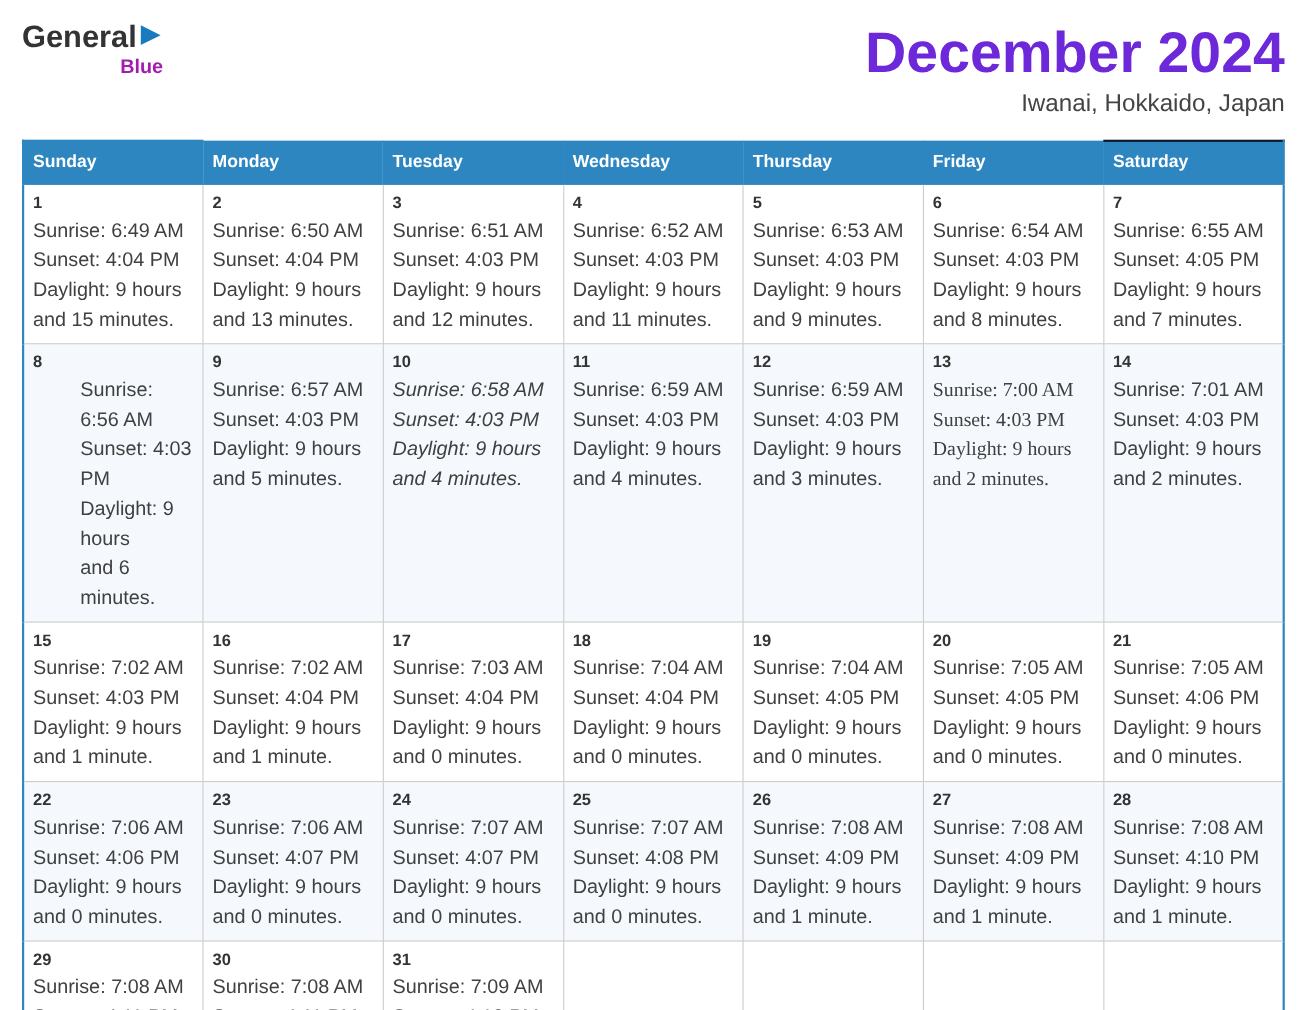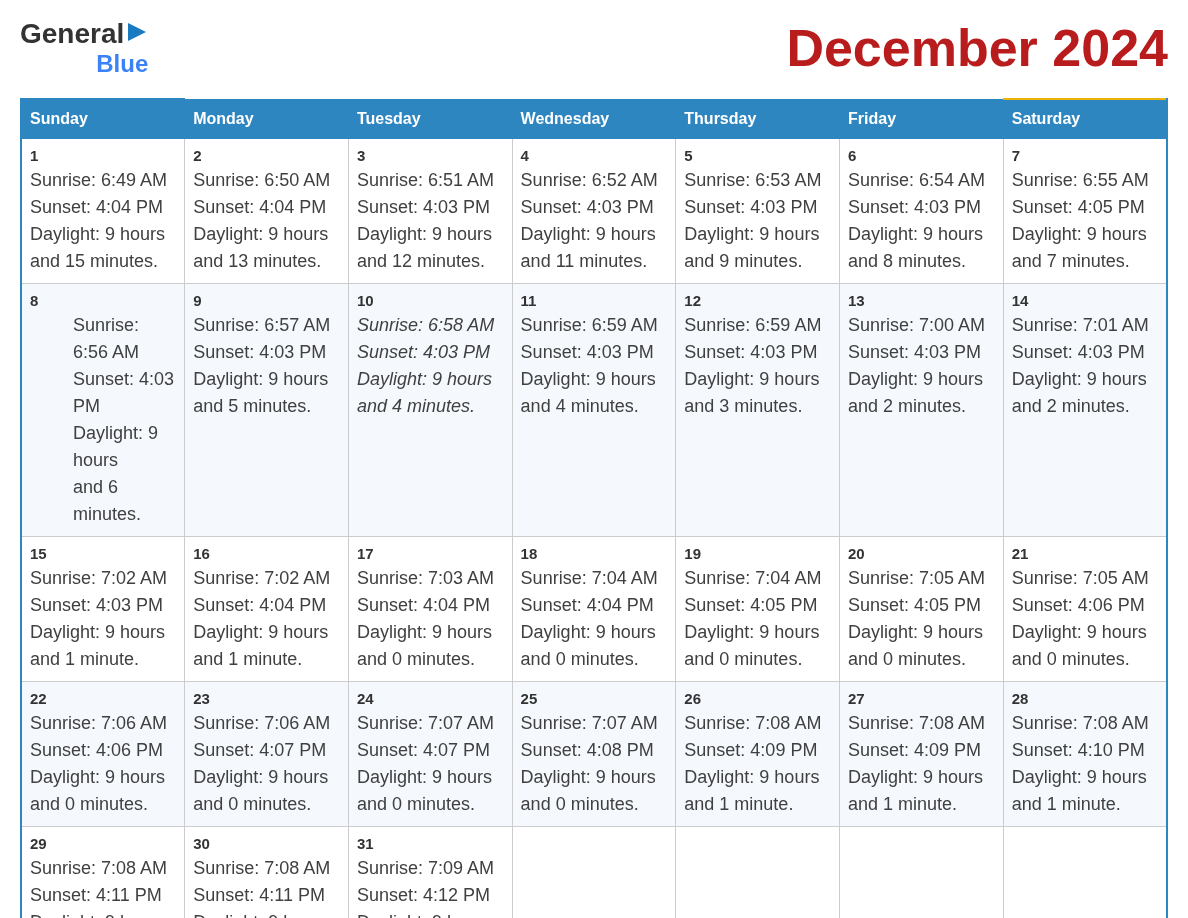--- a/index.html
+++ b/index.html
@@ -21,33 +21,33 @@
       flex-direction: column;
       align-items: flex-end;
     }
     .logo-text {
       font-size: 28px;
       font-weight: bold;
       color: #333;
       line-height: 1;
     }
     .logo-line2 {
-      color: #3b82f6;
-      font-size: 24px;
+      color: #a21caf;
+      font-size: 18px;
       font-weight: bold;
       margin-top: 2px;
       margin-left: 2px;
     }
     .title-block {
       text-align: right;
     }
     .month-title {
       font-size: 52px;
       font-weight: bold;
-      color: #b91c1c;
+      color: #6d28d9;
       line-height: 1.1;
     }
     .location {
       font-size: 22px;
       color: #444;
       margin-top: 4px;
     }
     table {
       width: 100%;
       border-collapse: collapse;
@@ -95,41 +95,42 @@
     }
     tbody tr:last-child td {
       border-bottom: 2px solid #fca5a5;
     }
     thead tr th:first-child {
       border-left: 2px solid #2e86c1;
       border-top: 2px solid #2e86c1;
     }
     thead tr th:last-child {
       border-right: 2px solid #2e86c1;
-      border-top: 2px solid #eab308;
+      border-top: 2px solid #0f172a;
     }
     .empty-cell {
       background: #fff !important;
     }
   </style>
 </head>
 <body>
 
 <div class="header">
   <div class="logo">
     <div style="display:flex; align-items:center;">
       <span class="logo-text">General</span>
       <svg width="22" height="22" viewBox="0 0 22 22" style="margin-left:2px; margin-top:-4px;">
         <polygon points="2,2 20,11 2,20" fill="#1a7abf"></polygon>
       </svg>
     </div>
     <div class="logo-line2">Blue</div>
   </div>
   <div class="title-block">
     <div class="month-title">December 2024</div>
+    <div class="location">Iwanai, Hokkaido, Japan</div>
   </div>
 </div>
 
 <table>
   <thead>
     <tr>
     <th>Sunday</th>
         <th>Monday</th>
         <th>Tuesday</th>
         <th>Wednesday</th>
@@ -221,21 +222,21 @@
         </td>
         <td>
           <span class="day-num">12</span>
           <div class="day-info" style="white-space: pre-line;">Sunrise: 6:59 AM
 Sunset: 4:03 PM
 Daylight: 9 hours
 and 3 minutes.</div>
         </td>
         <td>
           <span class="day-num">13</span>
-          <div class="day-info" style="white-space: pre-line;">Sunrise: 7:00 AM
+          <div class="day-info" style="white-space: pre-line; font-family: Liberation Serif, serif;">Sunrise: 7:00 AM
 Sunset: 4:03 PM
 Daylight: 9 hours
 and 2 minutes.</div>
         </td>
         <td>
           <span class="day-num">14</span>
           <div class="day-info" style="white-space: pre-line;">Sunrise: 7:01 AM
 Sunset: 4:03 PM
 Daylight: 9 hours
 and 2 minutes.</div>

